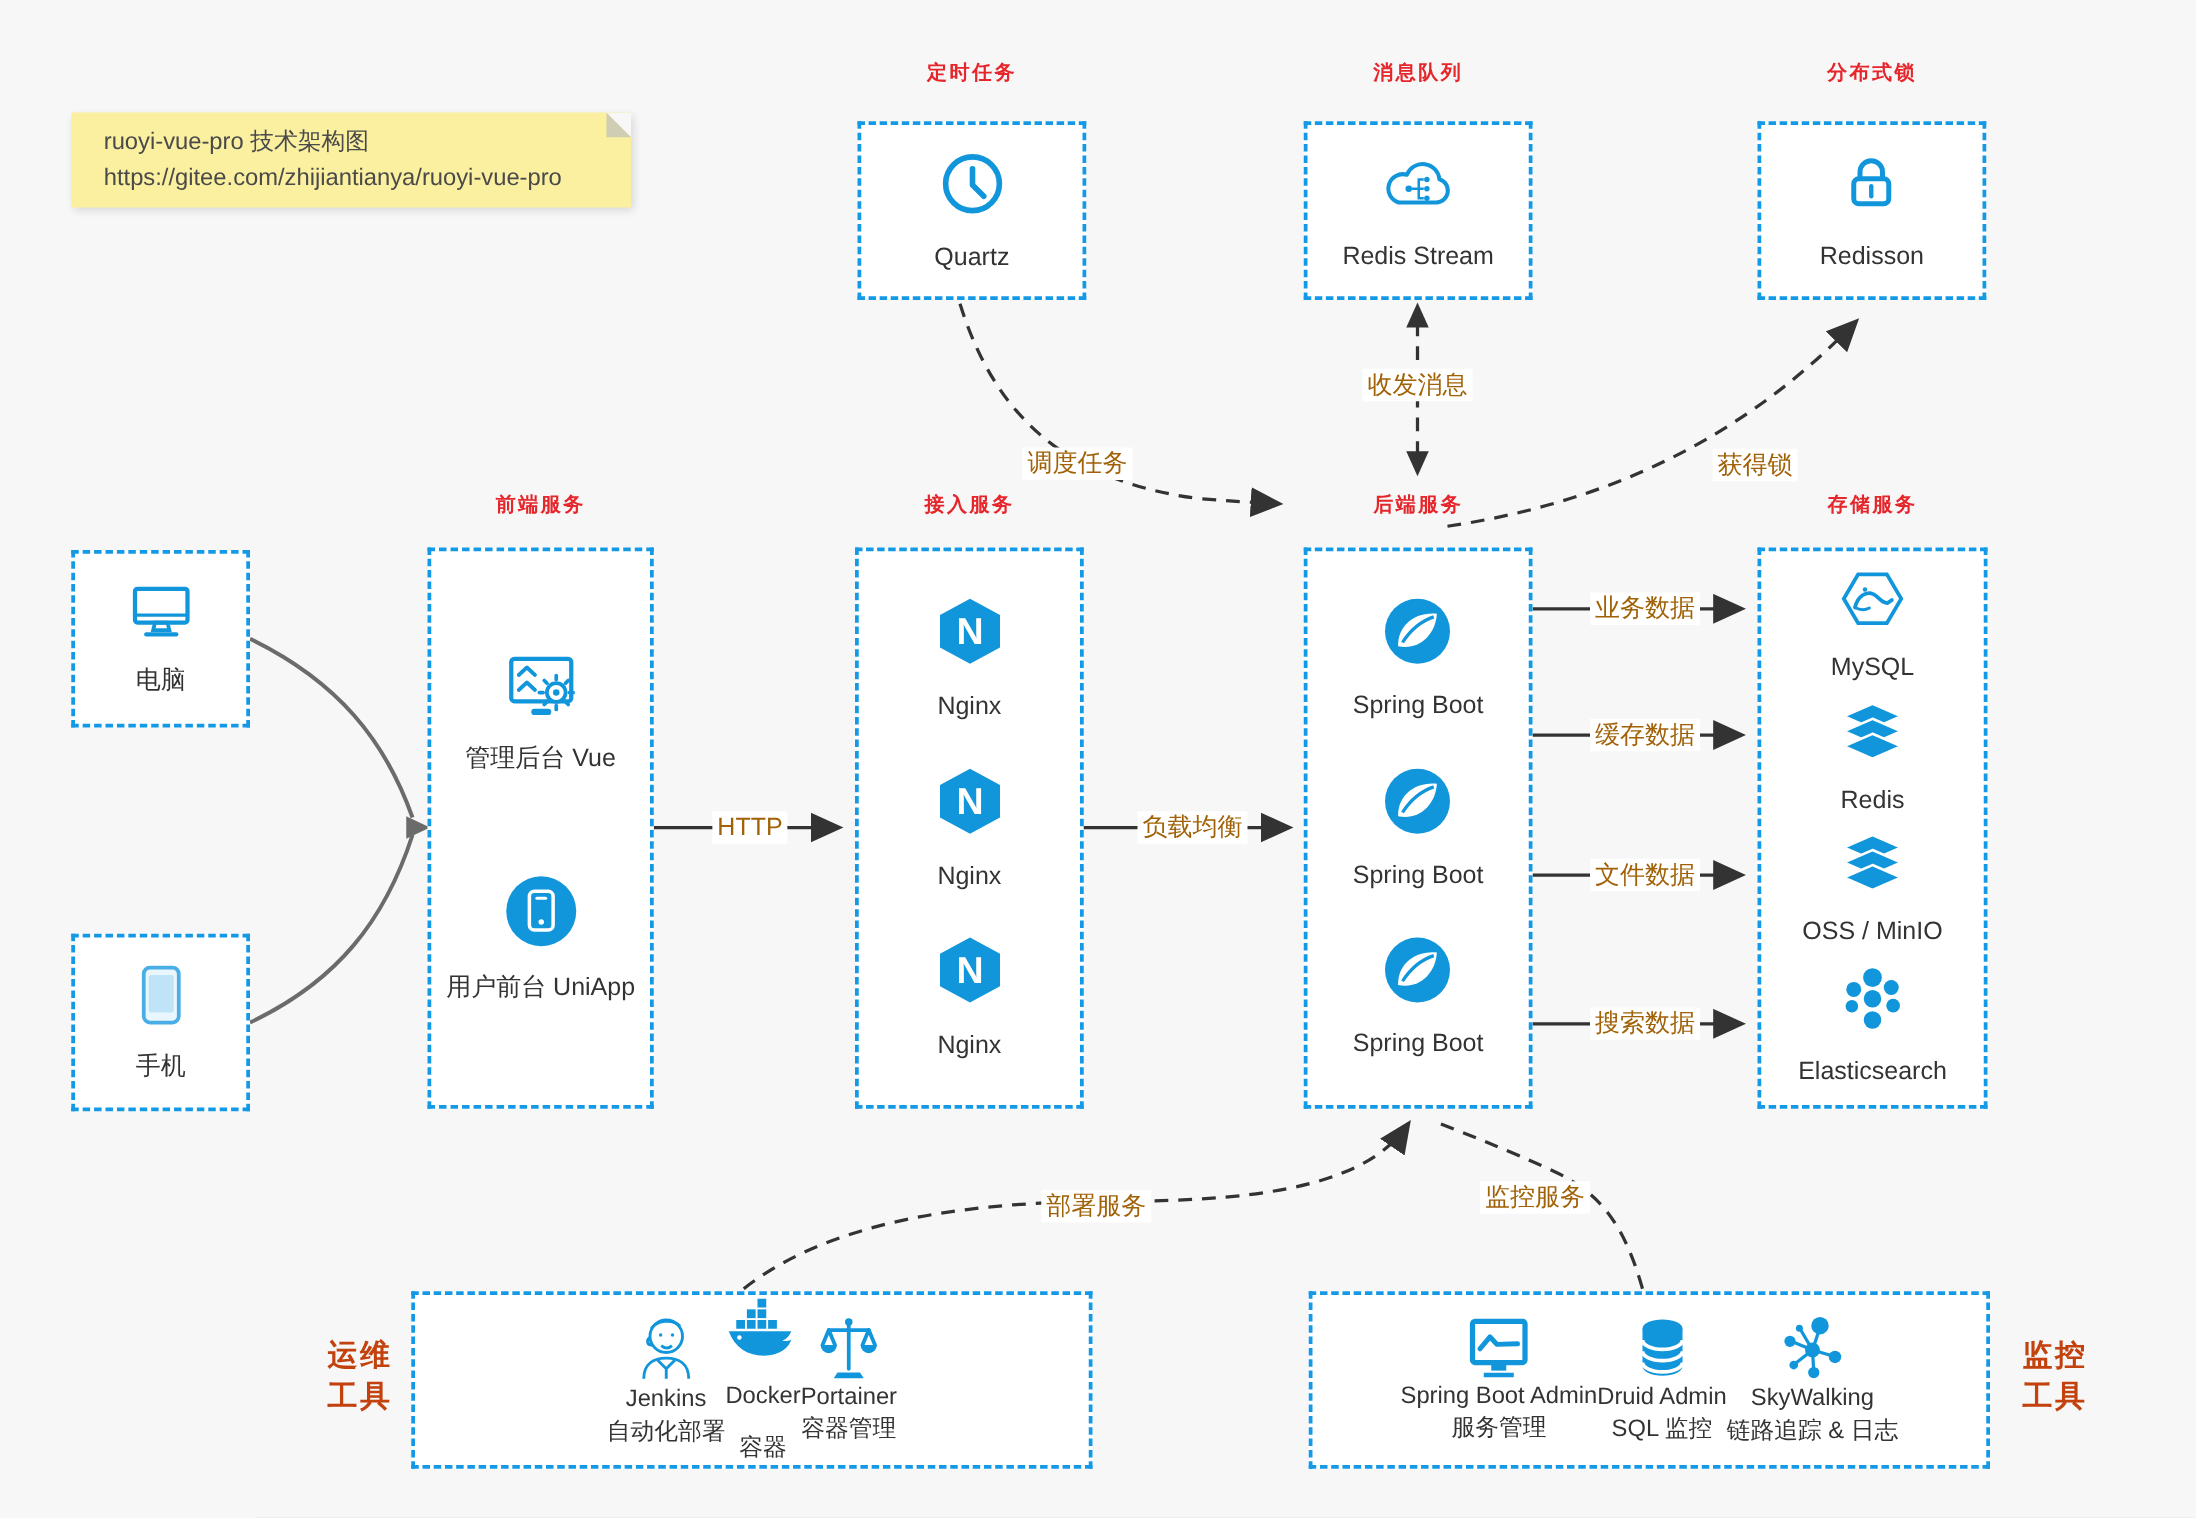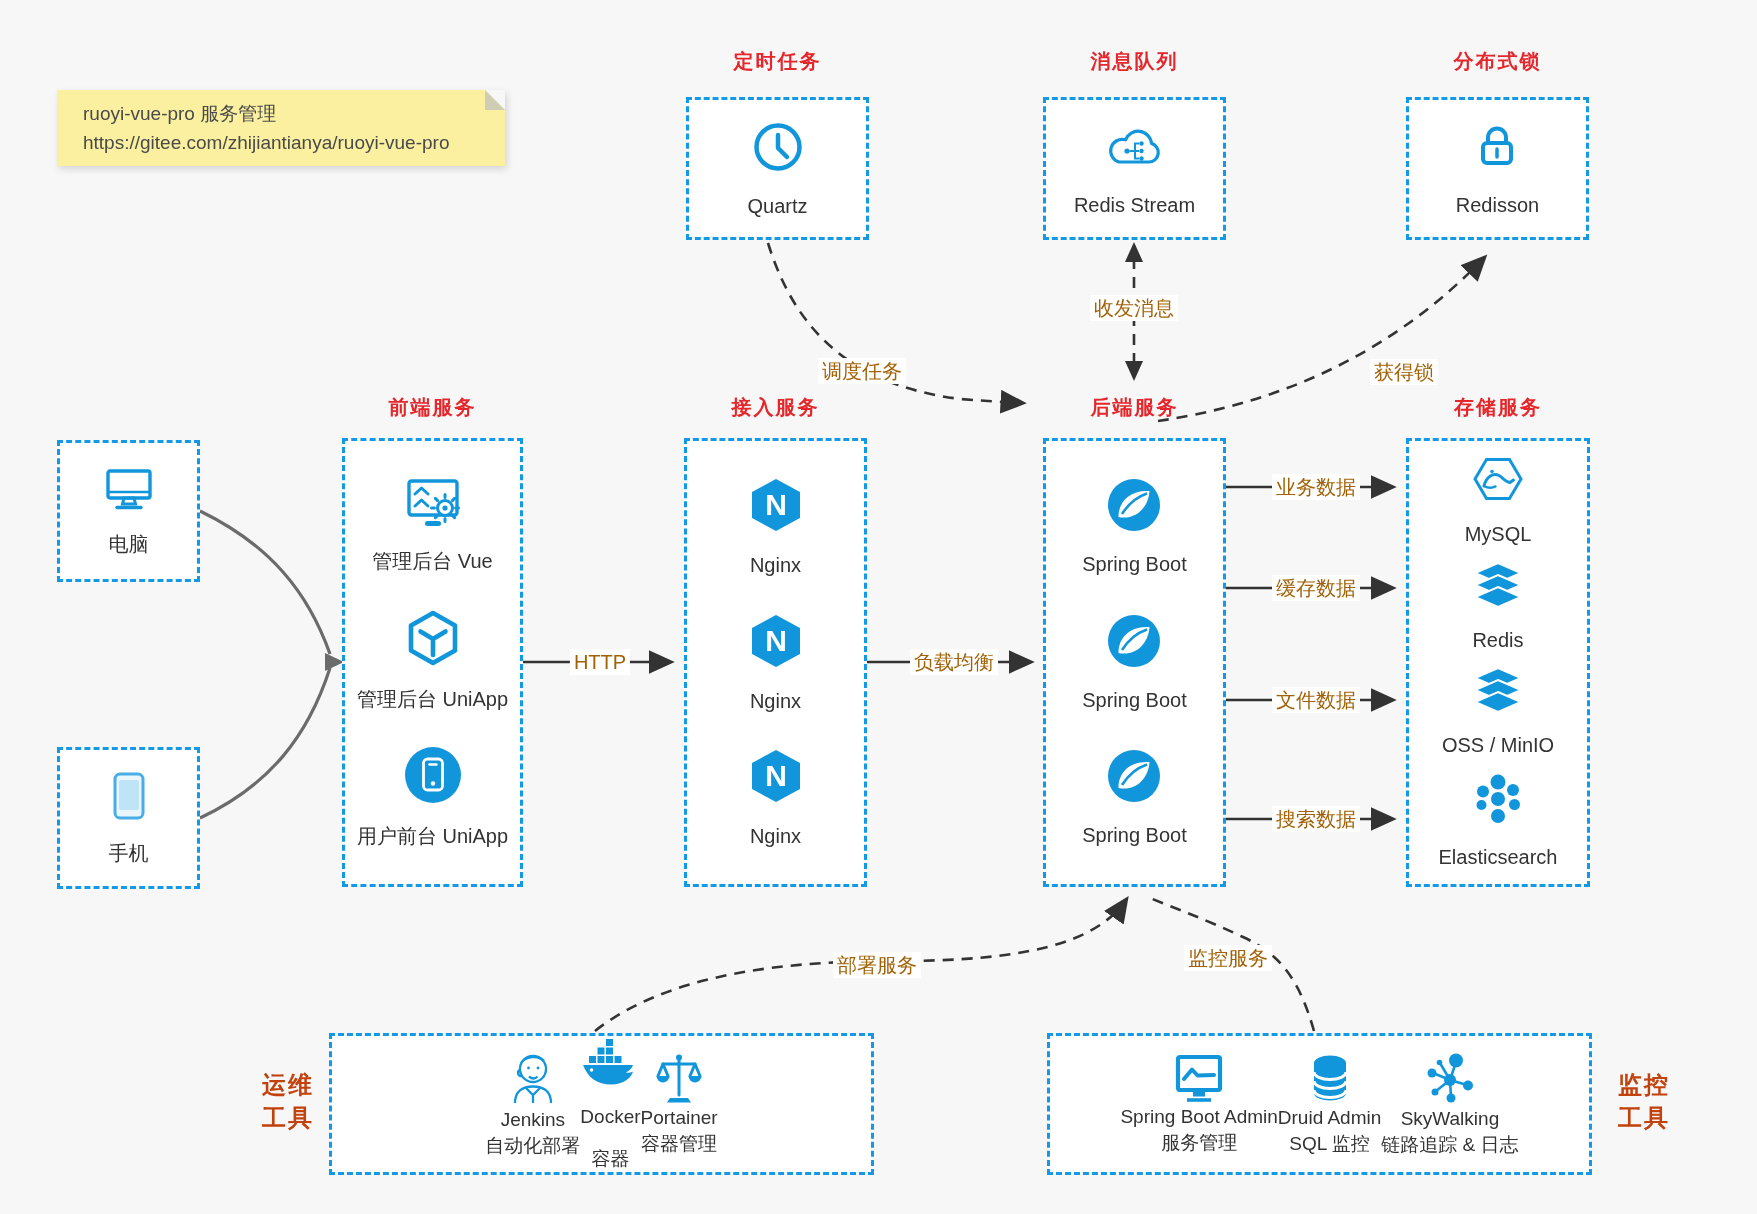--- a/index.html
+++ b/index.html
@@ -5,21 +5,21 @@
   html,body{margin:0;padding:0;background:#e9eaeb;}
   #canvas{position:relative;width:1757px;height:1214px;background:#f7f7f8;
     font-family:"Liberation Sans","DejaVu Sans",sans-serif;overflow:hidden;}
   #wires{position:absolute;left:0;top:0;pointer-events:none;}
   .gbox{position:absolute;background:#fff;border:3px dashed #1499e6;box-sizing:border-box;display:flex;}
   .col{flex-direction:column;align-items:center;justify-content:space-evenly;}
   .row{flex-direction:row;align-items:center;justify-content:center;}
   .node{display:flex;flex-direction:column;align-items:center;gap:20px;}
   .nlbl{font-size:20px;color:#333;white-space:nowrap;line-height:24px;text-align:center;}
   .nsub{font-size:19px;color:#333;white-space:nowrap;line-height:25px;text-align:center;margin-top:-3px;}
-  .gtitle{position:absolute;font-size:20px;font-weight:bold;color:#e5262b;text-align:center;letter-spacing:2px;white-space:nowrap;}
+  .gtitle{position:absolute;font-size:16px;font-weight:bold;color:#e5262b;text-align:center;letter-spacing:2px;white-space:nowrap;}
   .sideL{position:absolute;font-size:24px;font-weight:bold;color:#c2410c;line-height:33px;text-align:center;letter-spacing:2px;}
   .elabel{position:absolute;transform:translate(-50%,-50%);font-size:20px;color:#a16207;background:#fff;
     padding:1px 4px;white-space:nowrap;line-height:24px;}
   .note{position:absolute;left:57px;top:90px;width:448px;height:76px;background:#faf0a0;
     box-shadow:2px 3px 7px rgba(0,0,0,.14);box-sizing:border-box;padding:9px 0 0 26px;}
   .note .ntext{font-size:19px;color:#4a4a4a;line-height:29px;white-space:nowrap;}
   .ic{display:block;}
 </style>
 </head>
 <body>
@@ -47,21 +47,21 @@
     <path d="M768,243 C795,330 850,385 960,399 C985,401 1005,402 1022,403" fill="none" stroke="#333" stroke-width="2.6" stroke-dasharray="11 8" marker-end="url(#arr)"></path>
     <line x1="1134" y1="258" x2="1134" y2="365" stroke="#333" stroke-width="2.6" stroke-dasharray="11 8"></line>
     <polygon points="1134,242 1125,262 1143,262" fill="#333"></polygon>
     <polygon points="1134,381 1125,361 1143,361" fill="#333"></polygon>
     <path d="M1158,421 C1260,406 1380,366 1484,258" fill="none" stroke="#333" stroke-width="2.6" stroke-dasharray="11 8" marker-end="url(#arr)"></path>
     <path d="M595,1031 C670,972 790,961 895,961 C1020,961 1095,945 1126,900" fill="none" stroke="#333" stroke-width="2.6" stroke-dasharray="11 8" marker-end="url(#arr)"></path>
     <path d="M1314,1031 C1300,982 1282,955 1243,937 C1207,920 1172,907 1150,898" fill="none" stroke="#333" stroke-width="2.6" stroke-dasharray="11 8"></path>
   </svg>
 
   <div class="note">
-    <div class="ntext">ruoyi-vue-pro 服务管理</div>
+    <div class="ntext">ruoyi-vue-pro 技术架构图</div>
     <div class="ntext">https://gitee.com/zhijiantianya/ruoyi-vue-pro</div>
     <svg width="20" height="20" style="position:absolute;top:0;right:0">
       <polygon points="0,0 20,0 20,20" fill="#f7f7f8"></polygon>
       <polygon points="0,0 20,20 0,20" fill="#cfcdb4"></polygon>
     </svg>
   </div>
 
   <div class="gtitle" style="left:686px;top:48px;width:183px">定时任务</div>
   <div class="gbox col" style="left:686px;top:97px;width:183px;height:143px">
     <div class="node">
@@ -127,27 +127,20 @@
     <div class="node">
       <svg class="ic" width="58" height="52" viewBox="0 0 58 52">
         <rect x="5" y="4" width="48" height="34" rx="2.5" fill="none" stroke="#1296db" stroke-width="3.4"></rect>
         <path d="M11 17 l6.5 -6 l6.5 6 M11 29 l6.5 -6 l6.5 6" fill="none" stroke="#1296db" stroke-width="3" stroke-linecap="round" stroke-linejoin="round"></path>
         <circle cx="41" cy="31" r="7.5" fill="#fff" stroke="#1296db" stroke-width="3"></circle>
         <path d="M41 20.5 v-3 M41 41.5 v3 M30.5 31 h-3 M51.5 31 h3 M33.6 23.6 l-2.2 -2.2 M48.4 38.4 l2.2 2.2 M33.6 38.4 l-2.2 2.2 M48.4 23.6 l2.2 -2.2" stroke="#1296db" stroke-width="3" stroke-linecap="round"></path>
         <circle cx="41" cy="31" r="2.6" fill="#1296db"></circle>
         <rect x="21" y="44" width="16" height="5" rx="2.5" fill="#1296db"></rect>
       </svg>
       <div class="nlbl">管理后台 Vue</div>
-    </div>
-    <div class="node">
-      <svg class="ic" width="56" height="58" viewBox="0 0 56 58">
-        <path d="M28 4 L50 16.5 V41.5 L28 54 L6 41.5 V16.5 Z" fill="none" stroke="#1296db" stroke-width="4.6" stroke-linejoin="round"></path>
-        <path d="M28 30 L15.5 22.5 M28 30 L40.5 22.5 M28 30 V46" fill="none" stroke="#1296db" stroke-width="4.6" stroke-linecap="round"></path>
-      </svg>
-      <div class="nlbl">管理后台 UniApp</div>
     </div>
     <div class="node">
       <svg class="ic" width="58" height="58" viewBox="0 0 58 58">
         <circle cx="29" cy="29" r="28" fill="#1296db"></circle>
         <rect x="19.5" y="13" width="19" height="31" rx="4" fill="none" stroke="#fff" stroke-width="2.8"></rect>
         <line x1="25.5" y1="18.5" x2="32.5" y2="18.5" stroke="#fff" stroke-width="2.4" stroke-linecap="round"></line>
         <circle cx="29" cy="37.5" r="2.2" fill="#fff"></circle>
       </svg>
       <div class="nlbl">用户前台 UniApp</div>
     </div>

